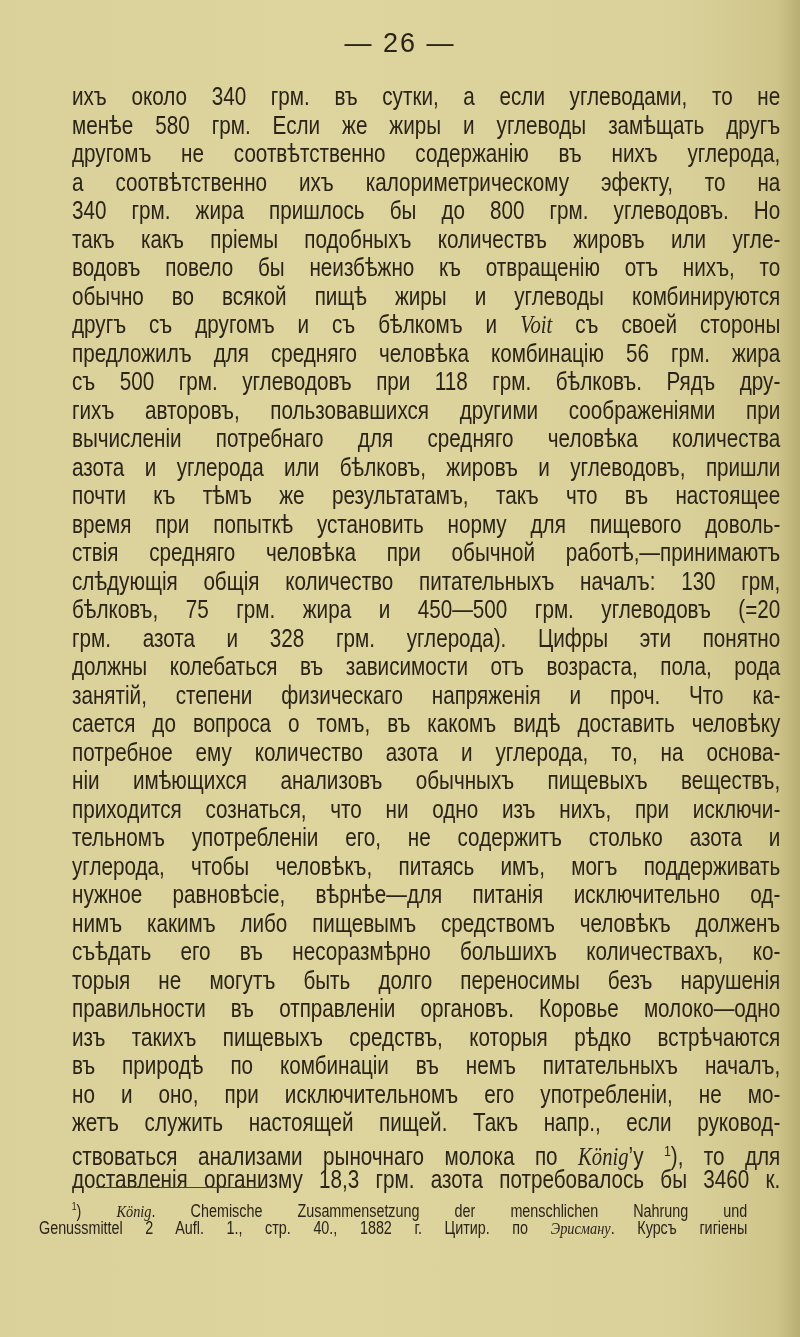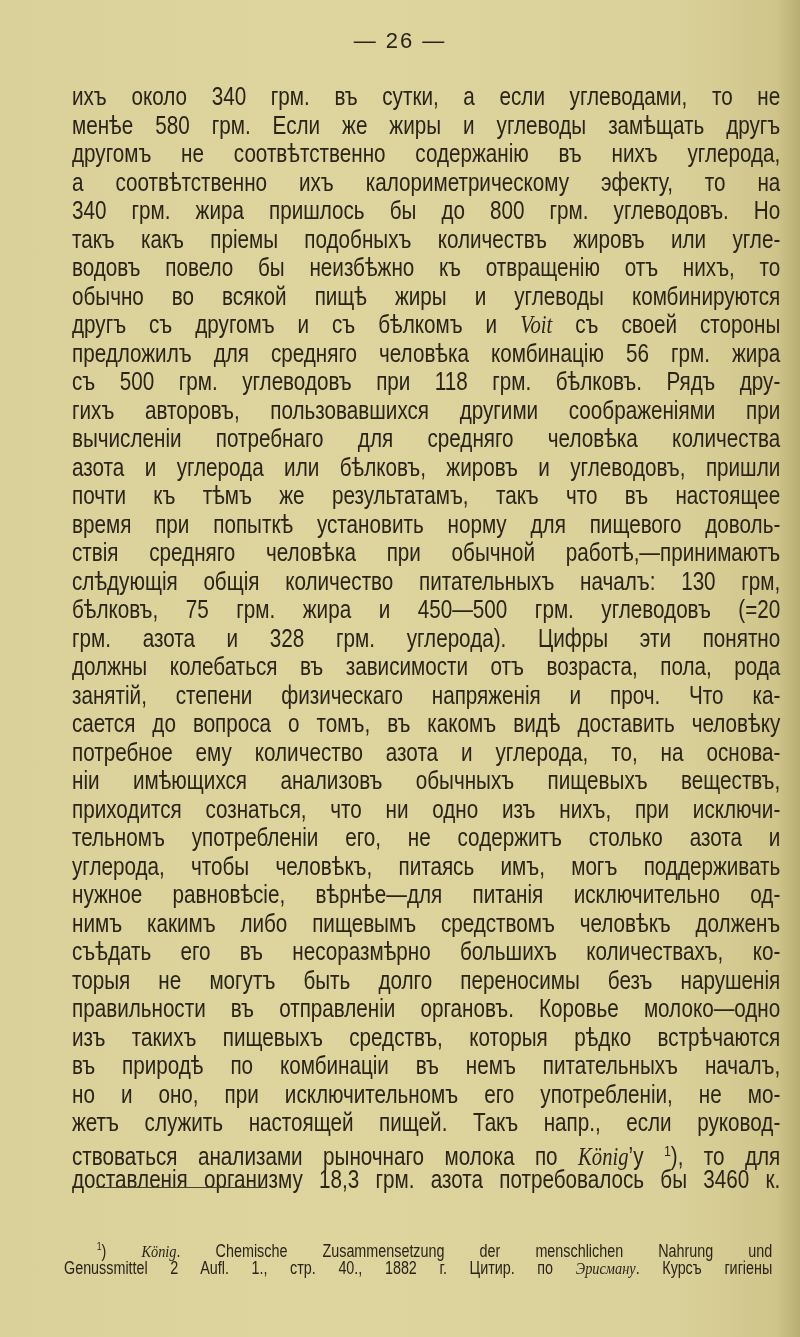--- a/index.html
+++ b/index.html
@@ -5,39 +5,39 @@
   html, body { margin: 0; padding: 0; }
   body {
     width: 800px; height: 1337px; overflow: hidden;
     background: linear-gradient(90deg, #d9d09a 0%, #ddd49e 40%, #dad19a 85%, #cfc58b 97%, #b8ad72 100%);
     font-family: "Liberation Serif", serif;
     color: #2a2418;
     position: relative;
   }
   .page-number {
     position: absolute; top: 28px; left: 0; width: 100%;
-    text-align: center; font-size: 22px; letter-spacing: 2px;
+    text-align: center; font-size: 27px; letter-spacing: 2px;
     font-family: "Liberation Sans Narrow", "Liberation Sans", sans-serif;
   }
   .body-text {
     position: absolute; top: 82px; left: 57px; width: 708px; margin-left: 15px;
   }
   .line {
     display: block; font-size: 25.2px; line-height: 28.5px; height: 28.5px;
     white-space: nowrap; text-align: justify; text-align-last: justify;
     font-family: "Liberation Sans", sans-serif;
     transform: scaleX(0.82); transform-origin: left center; width: 122%;
     font-weight: 500;
   }
   .footnote-rule {
     position: absolute; top: 1187px; left: 96px; width: 170px; height: 1px;
     background: #4a4230;
   }
   .footnote {
-    position: absolute; top: 1195px; left: 64px; width: 708px; margin-top: 40px;
+    position: absolute; top: 1195px; left: 39px; width: 708px;
   }
   .fn-line {
     display: block; font-size: 17.5px; line-height: 22px; height: 22px;
     white-space: nowrap; font-family: "Liberation Sans", sans-serif;
     transform: scaleX(0.82); transform-origin: left center; width: 122%;
     text-align: justify; text-align-last: justify;
   }
   .fn-line.first { padding-left: 40px; width: calc(122% - 40px); }
   .it { font-style: italic; font-family: "Liberation Serif", serif; }
   .sup { font-size: 60%; vertical-align: super; }

